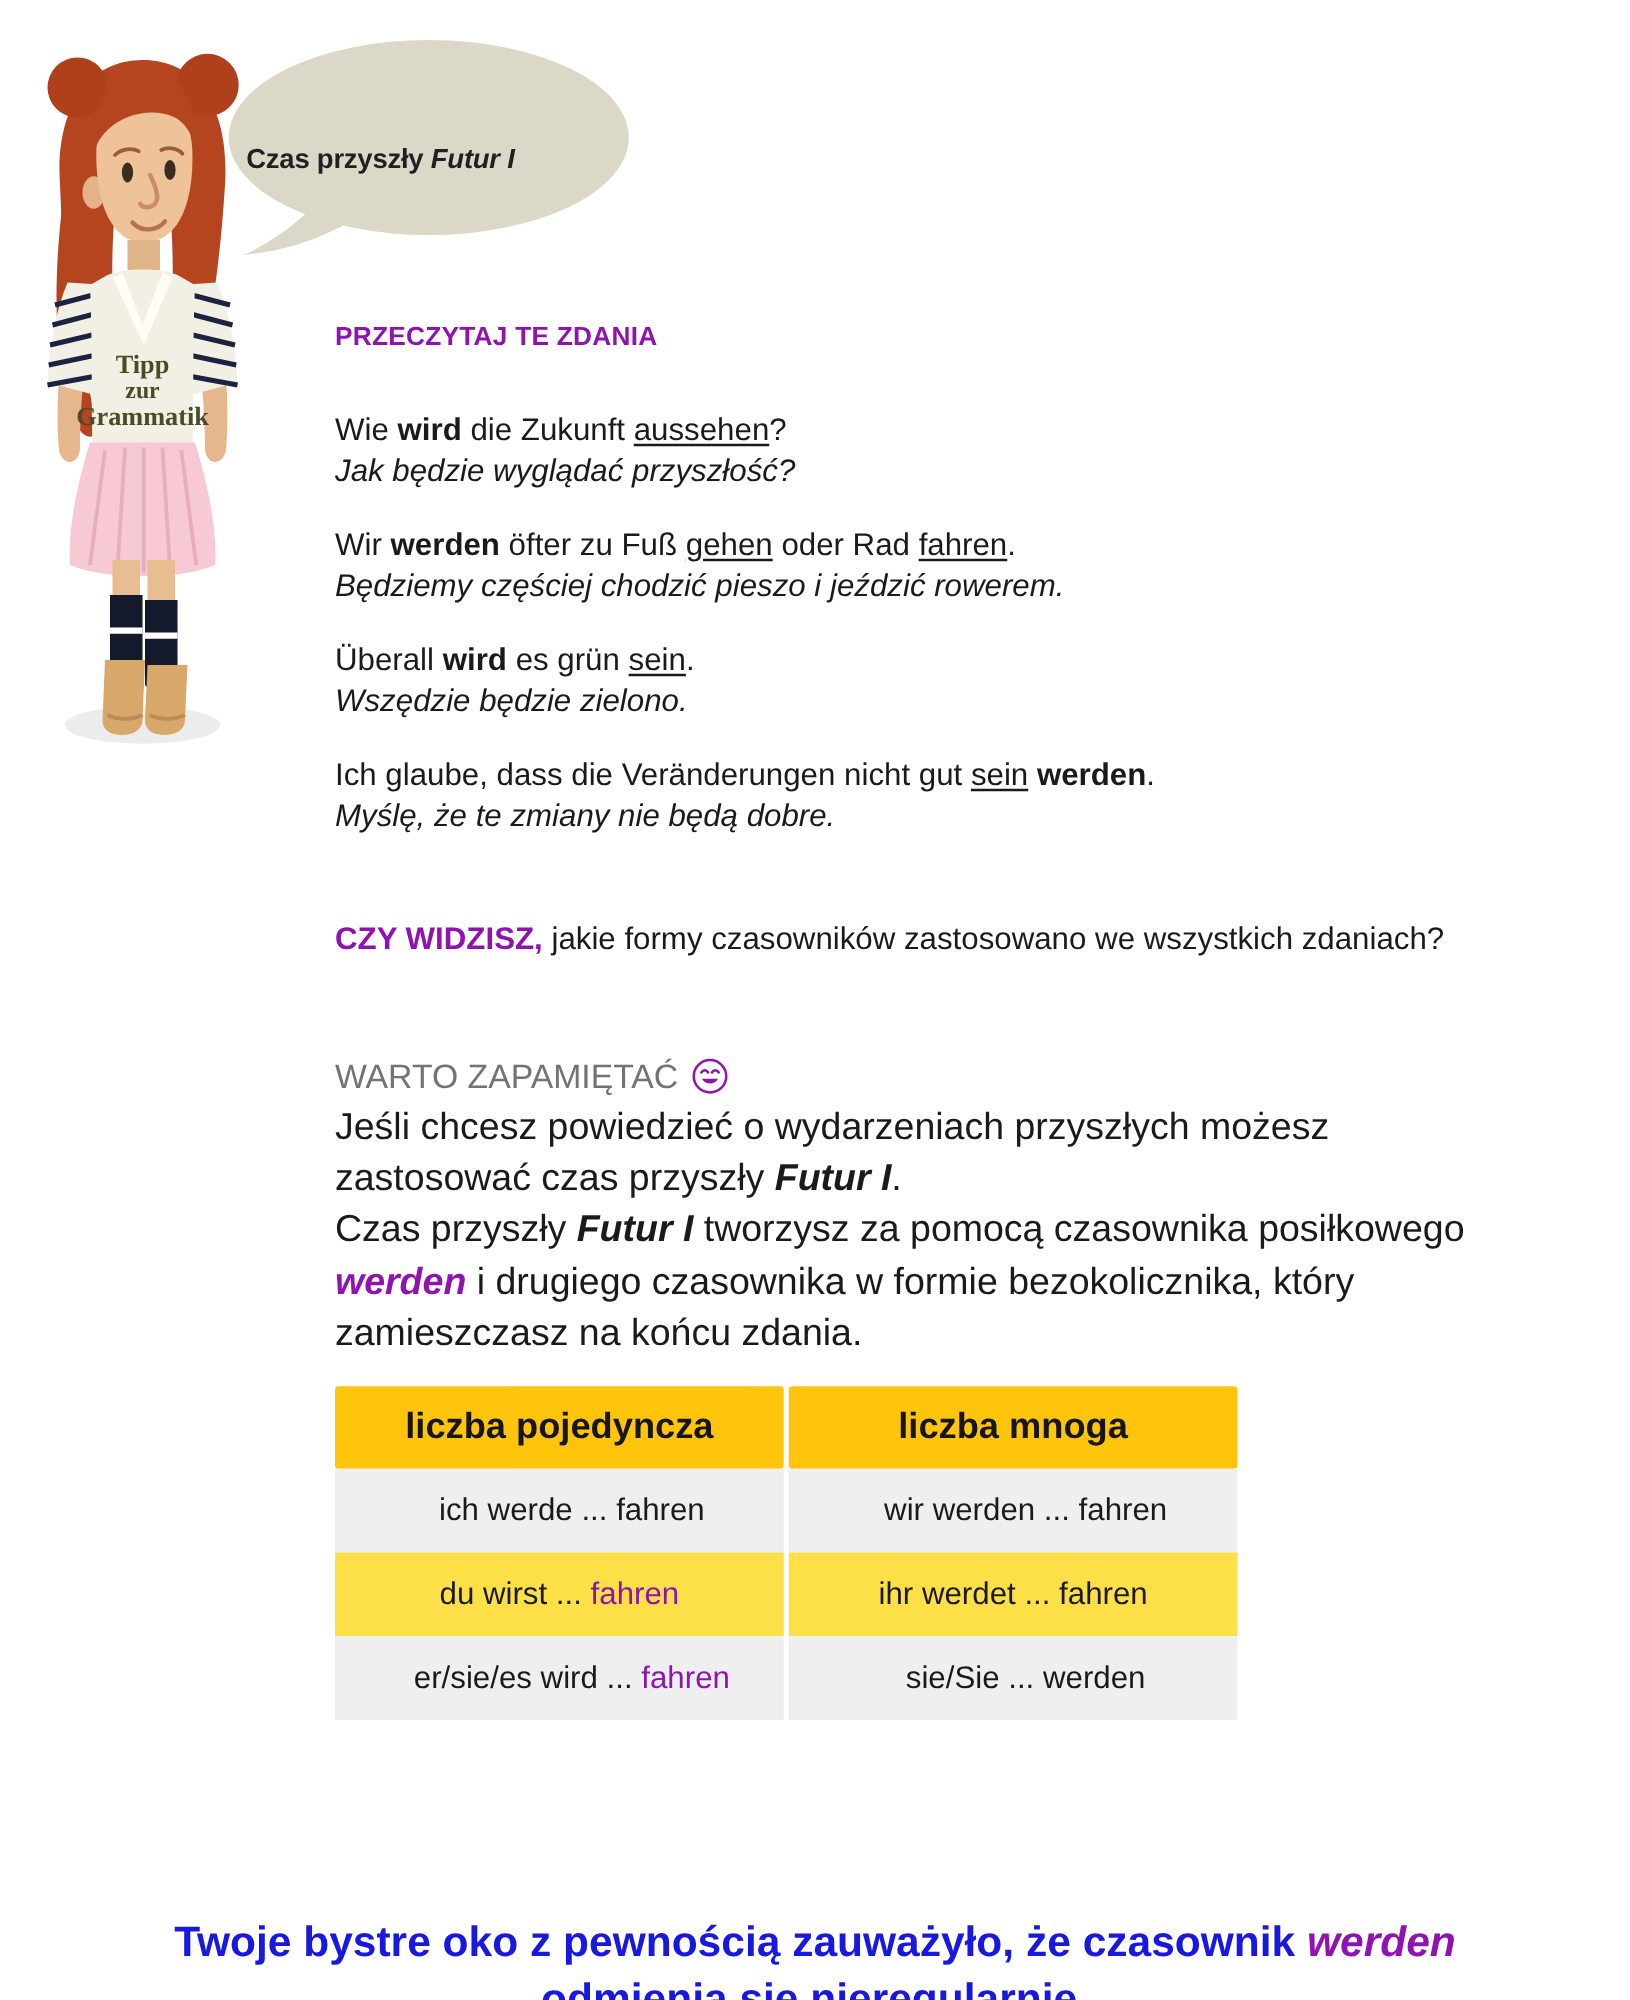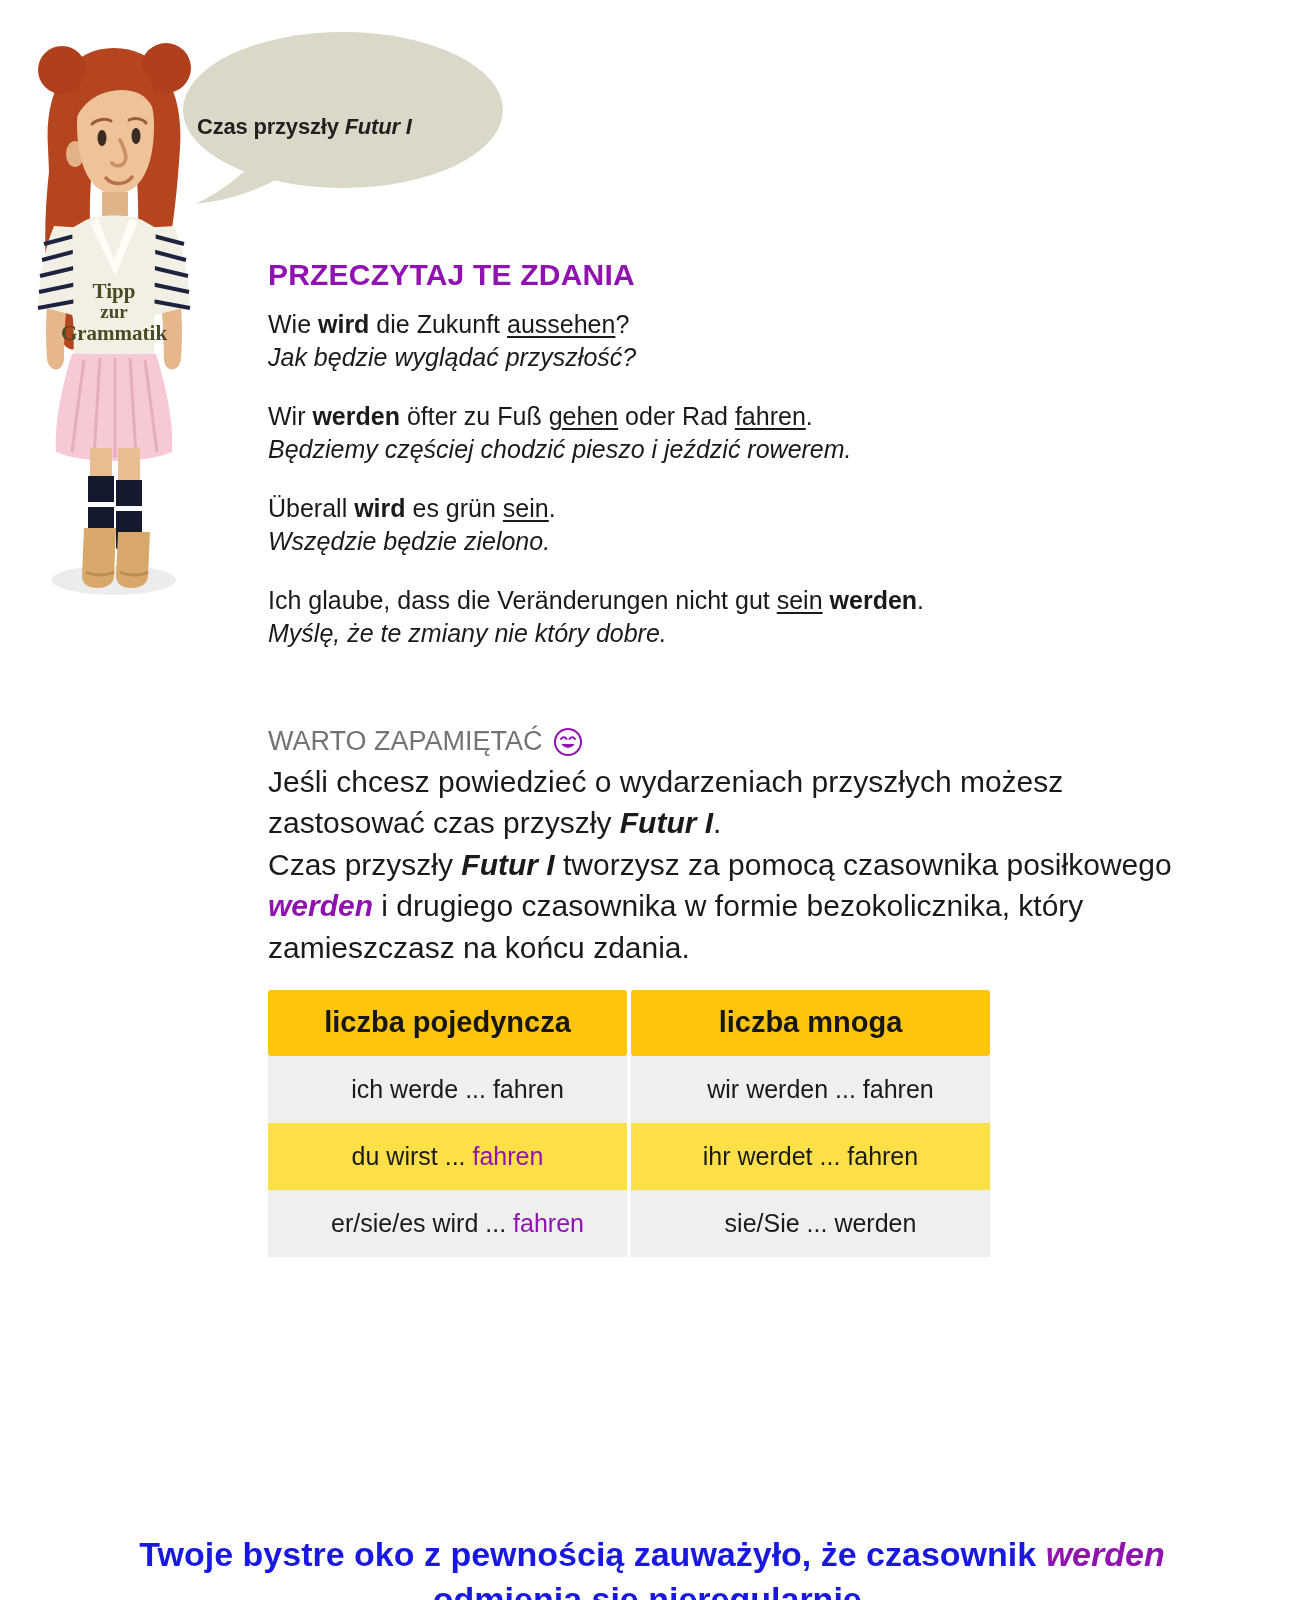--- a/index.html
+++ b/index.html
@@ -51,23 +51,23 @@
   #content {
     position: absolute;
     left: 268px;
     top: 258px;
     width: 940px;
   }
 
   .section-heading {
     color: #9012b0;
     font-weight: bold;
-    font-size: 30px;
+    font-size: 21px;
     letter-spacing: 0.2px;
-    margin: 0 0 16px 0;
+    margin: 0 0 46px 0;
   }
 
   .sentence-block {
     font-size: 25px;
     line-height: 1.32;
     margin-bottom: 26px;
     color: #1a1a1a;
   }
   .sentence-block .de { display: block; }
   .sentence-block .pl { display: block; font-style: italic; }
@@ -276,23 +276,24 @@
     <span class="pl">Będziemy częściej chodzić pieszo i jeździć rowerem.</span>
   </div>
 
   <div class="sentence-block">
     <span class="de"><span>Überall </span><b>wird</b><span> es grün </span><u>sein</u><span>.</span></span>
     <span class="pl">Wszędzie będzie zielono.</span>
   </div>
 
   <div class="sentence-block">
     <span class="de"><span>Ich glaube, dass die Veränderungen nicht gut </span><u>sein</u><span> </span><b>werden</b><span>.</span></span>
-    <span class="pl">Myślę, że te zmiany nie który dobre.</span>
-  </div>
-
+    <span class="pl">Myślę, że te zmiany nie będą dobre.</span>
+  </div>
+
+  <p id="czy-widzisz"><span class="lead">CZY WIDZISZ,</span><span> jakie formy czasowników zastosowano we wszystkich zdaniach?</span></p>
 
   <h2 id="warto-heading">
     <span>WARTO ZAPAMIĘTAĆ</span>
     <span class="smiley">
       <svg width="30" height="30" viewBox="0 0 30 30" xmlns="http://www.w3.org/2000/svg">
         <circle cx="15" cy="15" r="13" fill="none" stroke="#9012b0" stroke-width="2"></circle>
         <path d="M8 12 C9.5 9.5 12 9.5 13.5 12" stroke="#9012b0" stroke-width="2" fill="none" stroke-linecap="round"></path>
         <path d="M16.5 12 C18 9.5 20.5 9.5 22 12" stroke="#9012b0" stroke-width="2" fill="none" stroke-linecap="round"></path>
         <path d="M8.5 17 C11 22 19 22 21.5 17 Z" fill="#9012b0"></path>
       </svg>

